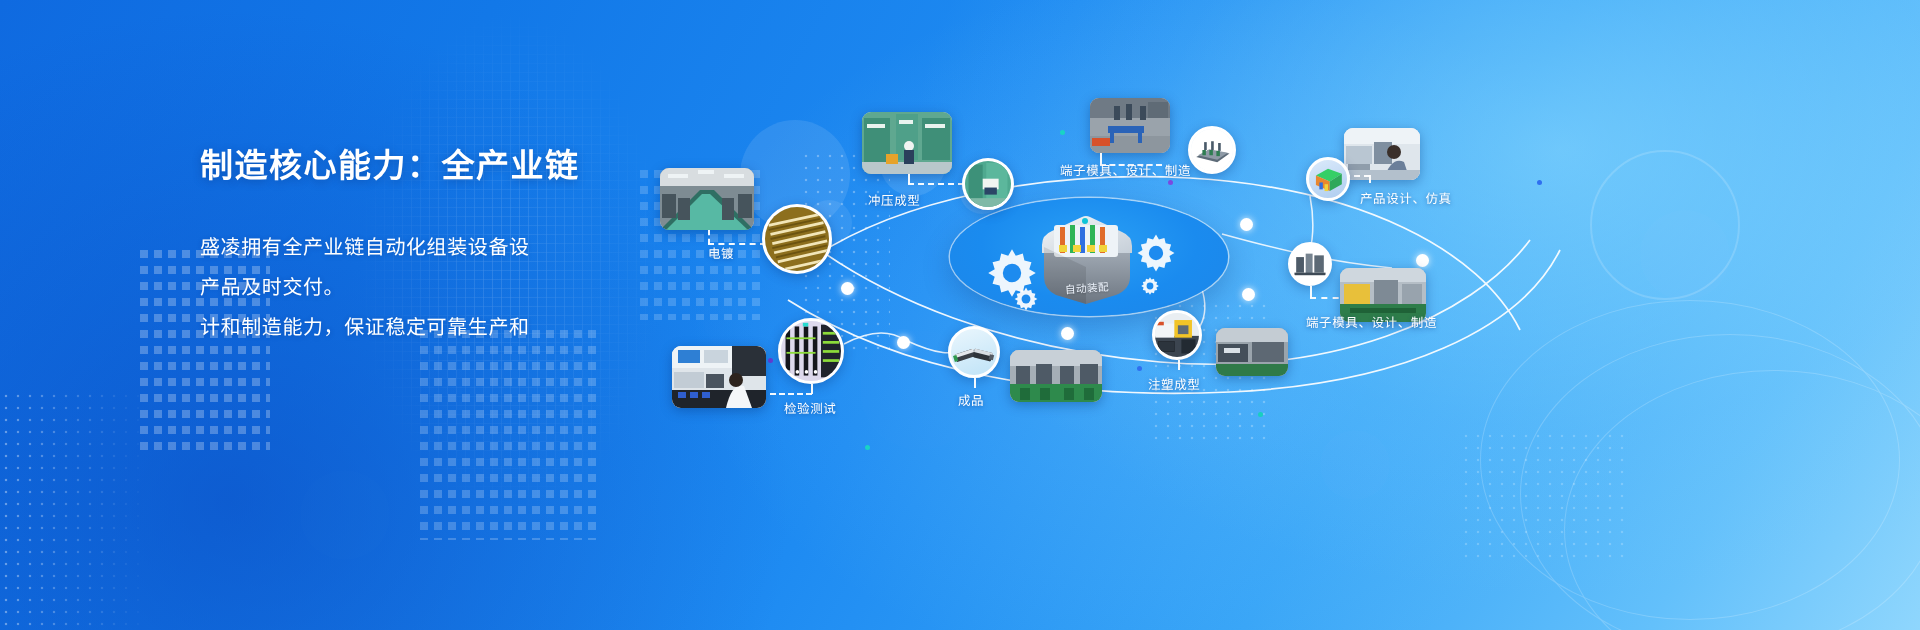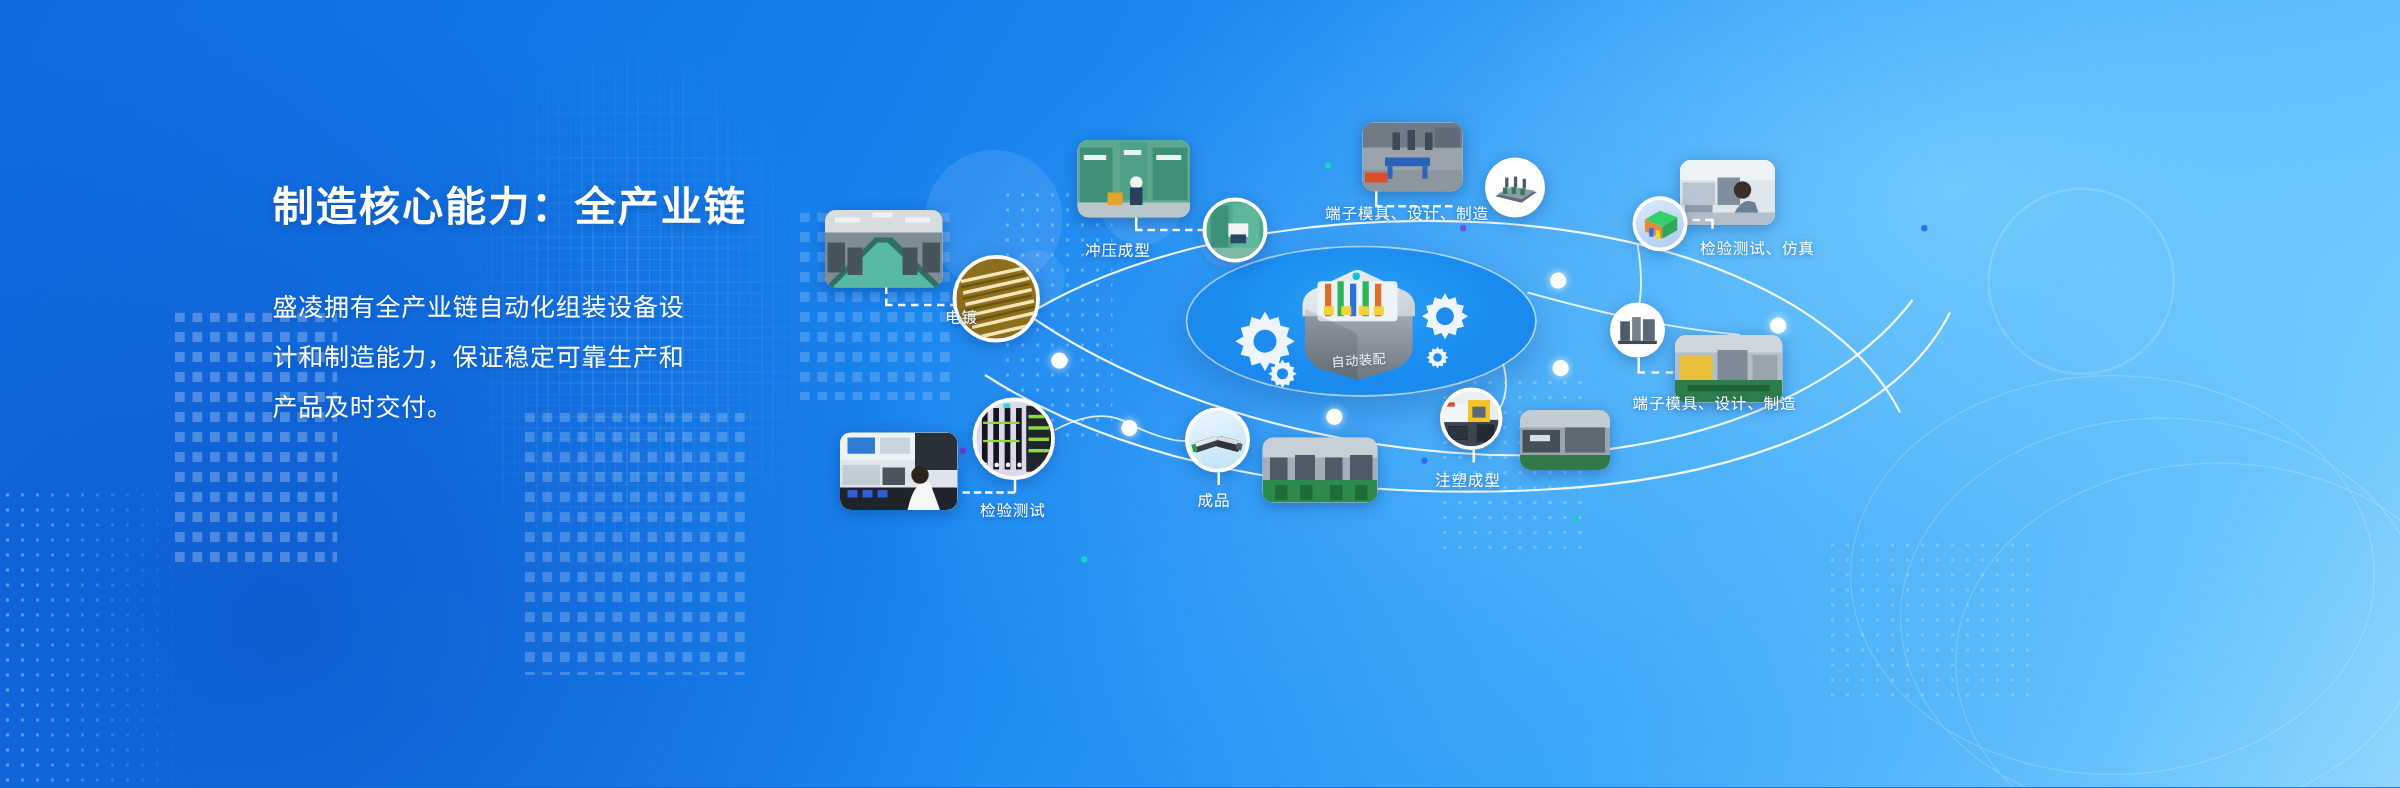--- a/index.html
+++ b/index.html
@@ -51,21 +51,21 @@
     -webkit-mask-image:repeating-linear-gradient(to bottom,#000 0 8px,transparent 8px 16px);
     mask-image:repeating-linear-gradient(to bottom,#000 0 8px,transparent 8px 16px);opacity:.22;}
 
   .arcs{position:absolute;left:1480px;top:300px;width:440px;height:340px;opacity:.22;}
   .arcs span{position:absolute;border:1px solid rgba(255,255,255,.85);border-radius:50%;}
 
   .bokeh{position:absolute;border-radius:50%;background:rgba(255,255,255,.10);}
   .bokeh.ring{background:transparent;border:2px solid rgba(255,255,255,.16);}
 
   
-  .copy{position:absolute;left:218px;top:145px;width:430px;}
+  .copy{position:absolute;left:200px;top:145px;width:430px;}
   .headline{font-size:33px;font-weight:bold;color:#ffffff;letter-spacing:1.5px;line-height:1.25;
     text-shadow:0 2px 8px rgba(0,40,110,.35);white-space:nowrap;}
   .subhead{margin-top:9px;font-size:19px;letter-spacing:2.6px;color:#eaf4ff;font-weight:400;white-space:nowrap;}
   .bodytext{margin-top:41px;font-size:20px;line-height:2.0;color:#ffffff;letter-spacing:.6px;
     text-shadow:0 1px 5px rgba(0,40,110,.3);max-width:358px;}
 
   
   .diagram{position:absolute;left:0;top:0;width:1920px;height:630px;}
   .orbit-svg{position:absolute;left:0;top:0;width:1920px;height:630px;}
 
@@ -139,22 +139,22 @@
     <div class="spark" style="left:1537px;top:180px;background:#2f6ff0;"></div>
     <div class="spark" style="left:1137px;top:366px;background:#2f6ff0;"></div>
     <div class="spark" style="left:1258px;top:412px;background:#18cfbe;"></div>
     <div class="spark" style="left:865px;top:445px;background:#19d3c5;"></div>
   </div>
 
   <div class="copy">
     <div class="headline">制造核心能力：全产业链</div>
     <div class="bodytext">
       <div>盛凌拥有全产业链自动化组装设备设</div>
+      <div>产品及时交付。</div>
       <div>计和制造能力，保证稳定可靠生产和</div>
-      <div>产品及时交付。</div>
     </div>
   </div>
 
   <div class="diagram">
 
     <svg class="orbit-svg" viewBox="0 0 1920 630">
       <g fill="none" stroke="#ffffff" stroke-width="1.7" opacity="0.92">
         <path d="M796,232 C880,300 1010,350 1160,362 C1330,376 1470,320 1530,240"></path>
         <path d="M812,258 C900,200 1040,170 1190,178 C1360,188 1480,250 1520,330"></path>
         <path d="M788,300 C900,372 1060,400 1230,392 C1400,384 1520,330 1560,250"></path>
@@ -259,21 +259,21 @@
             <path d="M22 68 L70 57"></path>
         </g>
         <g stroke="#6b5310" stroke-width="2">
           <path d="M4 25 L60 13"></path>
             <path d="M6 35 L64 22"></path>
             <path d="M8 45 L66 32"></path>
             <path d="M12 55 L68 42"></path>
         </g>
       </svg>
     </div>
-    <div class="lbl" style="left:708px;top:243px;margin-left:48px;">电镀</div>
+    <div class="lbl" style="left:708px;top:243px;">电镀</div>
 
     <div class="tile" style="left:862px;top:112px;width:90px;height:62px;">
       <svg class="ph" viewBox="0 0 90 62" preserveAspectRatio="none">
         <rect width="90" height="62" fill="#5fa890"></rect>
         <rect x="2" y="6" width="26" height="44" fill="#3f8f78"></rect>
         <rect x="34" y="2" width="22" height="46" fill="#4fa089"></rect>
         <rect x="60" y="6" width="28" height="42" fill="#3f8f78"></rect>
         <rect y="50" width="90" height="12" fill="#b9c7cb"></rect>
         <g fill="#e9f3ef">
             <rect x="5" y="12" width="18" height="4"></rect>
@@ -353,21 +353,21 @@
     <div class="dash-v" style="left:1369px;top:175px;height:8px;"></div>
     <div class="node" style="left:1306px;top:157px;width:44px;height:44px;background:linear-gradient(160deg,#dbeafb,#aecdf0);">
       <svg class="ph" viewBox="0 0 44 44">
         <path d="M8 18 L22 10 L38 16 L24 25 Z" fill="#35cf67"></path>
         <path d="M8 18 L24 25 L24 36 L8 29 Z" fill="#e8872f"></path>
         <path d="M24 25 L38 16 L38 28 L24 36 Z" fill="#2fa85a"></path>
         <rect x="12" y="26" width="4" height="8" fill="#2f6fe0"></rect>
         <rect x="18" y="28" width="4" height="8" fill="#f0d23a"></rect>
       </svg>
     </div>
-    <div class="lbl" style="left:1360px;top:188px;">检验测试、仿真</div>
+    <div class="lbl" style="left:1360px;top:188px;">产品设计、仿真</div>
 
     <div class="node" style="left:1288px;top:242px;width:44px;height:44px;background:#fff;">
       <svg class="ph" viewBox="0 0 44 44">
         <rect width="44" height="44" fill="#ffffff"></rect>
         <rect x="6" y="14" width="9" height="18" fill="#4e5b68"></rect>
         <rect x="17" y="10" width="8" height="24" fill="#76838f"></rect>
         <rect x="27" y="12" width="11" height="20" fill="#5c6975"></rect>
         <rect x="4" y="32" width="36" height="3" fill="#3e4a56"></rect>
       </svg>
     </div>

